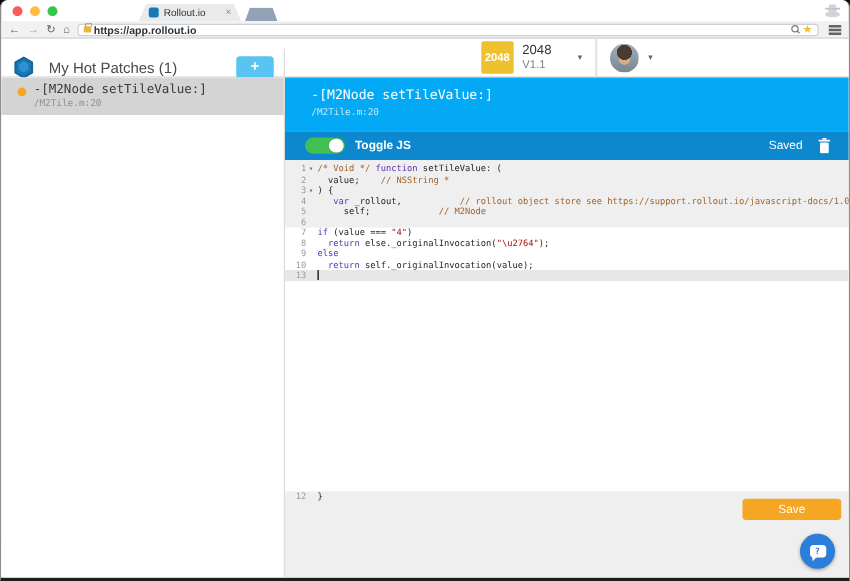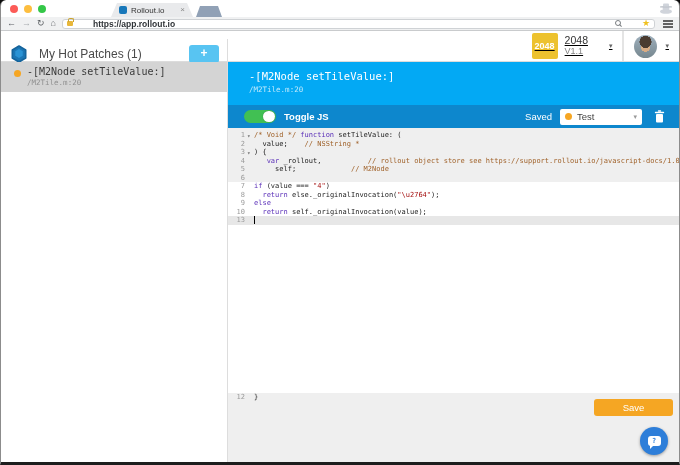--- a/index.html
+++ b/index.html
@@ -12,38 +12,38 @@
   .light { width:8px; height:8px; border-radius:50%; }
   .tab { width:82px; height:14px; margin-left:110px; background:#e9eaec; clip-path:polygon(6px 0, calc(100% - 6px) 0, 100% 100%, 0 100%); display:flex; align-items:center; gap:4px; padding:0 8px; }
   .favicon { width:8px; height:8px; border-radius:2px; background:#1878ba; flex:none; }
   .tab-title { font-size:8px; color:#333; white-space:nowrap; overflow:hidden; flex:1; }
   .tab-close { font-size:8px; color:#8a8a8a; line-height:8px; }
   .newtab-stub { width:26px; height:11px; margin-left:3px; margin-bottom:0; background:#91a1b6; clip-path:polygon(4px 0, calc(100% - 4px) 0, 100% 100%, 0 100%); border-radius:2px 2px 0 0; align-self:flex-end; }
   .spy { position:absolute; right:6px; top:3px; width:14px; height:11px; opacity:.85; }
   .urlrow { height:14px; background:#f0f1f2; border-bottom:1px solid #c9cbcd; display:flex; align-items:center; padding:0 6px; gap:6px; flex:none; }
   .nav-ic { font-size:9px; line-height:9px; color:#5b5f63; }
   .nav-ic.disabled { color:#a7abaf; }
-  .urlfield { flex:1; height:10px; background:#fff; border:1px solid #cfd2d5; border-radius:3px; display:flex; align-items:center; padding:0 4px; gap:20px; }
+  .urlfield { flex:1; height:10px; background:#fff; border:1px solid #cfd2d5; border-radius:3px; display:flex; align-items:center; padding:0 4px; gap:2px; }
   .lock { width:6px; height:5px; background:#e8b73a; border-radius:1px; position:relative; flex:none; }
   .lock:before { content:""; position:absolute; top:-3px; left:1px; width:4px; height:3px; border:1px solid #caa32f; border-bottom:none; border-radius:2px 2px 0 0; }
   .url-text { font-size:8.5px; font-weight:bold; color:#2f3337; flex:1; }
   .mag { width:7px; height:7px; position:relative; flex:none; }
   .mag:before { content:""; position:absolute; width:4px; height:4px; border:1px solid #7a7e82; border-radius:50%; left:0; top:0; }
   .mag:after { content:""; position:absolute; width:3px; height:1px; background:#7a7e82; transform:rotate(45deg); left:4px; top:5px; }
   .star { font-size:9px; line-height:9px; color:#f0c11f; }
   .menu-ic { width:10px; height:8px; border-top:2px solid #636363; border-bottom:2px solid #636363; position:relative; margin-left:2px; }
   .menu-ic:before { content:""; position:absolute; left:0; right:0; top:1px; height:2px; background:#636363; }
 
   
   .app-header { height:31px; background:#fff; border-bottom:1px solid #dcdcdc; display:flex; align-items:center; flex:none; }
   .hdr-left { width:227px; height:100%; border-right:1px solid #ddd; display:flex; align-items:center; padding:0 8px; flex:none;margin-top:16px; }
   .rollout-logo { width:20px; height:20px; flex:none; }
   .hdr-title { font-size:12px; color:#4a4a4a; margin-left:10px; flex:1; }
   .add-btn { width:30px; height:18px; background:#58c4f2; border-radius:3px; color:#fff; font-size:12px; line-height:17px; text-align:center; font-weight:bold; flex:none; }
-  .hdr-right { flex:1; height:100%; display:flex; align-items:center; justify-content:flex-end;text-decoration:underline; }
+  .hdr-right { flex:1; height:100%; display:flex; align-items:center; justify-content:center; }
   .app-group { display:flex; align-items:center; height:100%; padding:0 10px; gap:7px; }
   .tile-2048 { width:26px; height:26px; background:#edc22e; border-radius:2px; color:#fff; font-weight:bold; font-size:9px; display:flex; align-items:center; justify-content:center; }
   .app-nv { display:flex; flex-direction:column; line-height:11px; }
   .app-nm { font-size:10.5px; color:#333; }
   .app-ver { font-size:9px; color:#828282; }
   .caret { font-size:7px; color:#666; margin-left:14px; }
   .vsep { width:1px; height:100%; background:#e4e4e4; }
   .help-group { display:flex; align-items:center; height:100%; padding:0 12px; }
   .help-lbl { font-size:10.5px; color:#333; }
   .avatar-group { display:flex; align-items:center; height:100%; padding:0 10px; gap:6px; }
@@ -174,25 +174,20 @@
       <div class="patch-header">
         <div class="ph-title">-[M2Node setTileValue:]</div>
         <div class="ph-path">/M2Tile.m:20</div>
       </div>
 
       <div class="toolbar">
         <span class="toggle"></span>
         <span class="toggle-lbl">Toggle JS</span>
         <span class="tb-spacer"></span>
         <span class="saved-lbl">Saved</span>
-        <div class="env-select">
-          <span class="env-dot"></span>
-          <span class="env-val">Test</span>
-          <span class="env-caret">▾</span>
-        </div>
         <svg class="trash" viewBox="0 0 11 13">
           <rect x="2" y="4" width="7" height="8.5" rx="1" fill="#fff"></rect>
           <rect x="0.8" y="1.8" width="9.4" height="1.4" rx="0.7" fill="#fff"></rect>
           <rect x="3.8" y="0.3" width="3.4" height="1.4" rx="0.7" fill="#fff"></rect>
         </svg>
       </div>
 
       <div class="editor">
         <div class="section-top" id="sec-top">
             <div class="code-row">

